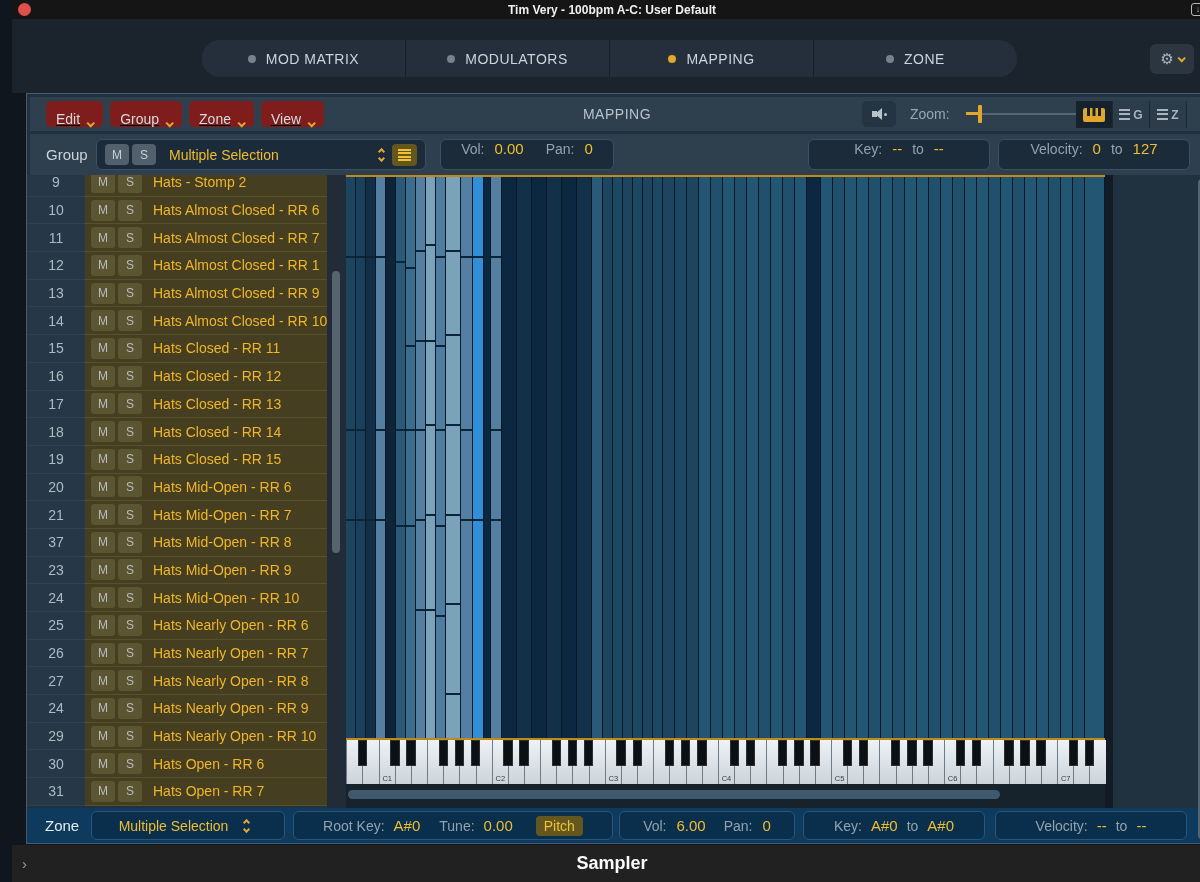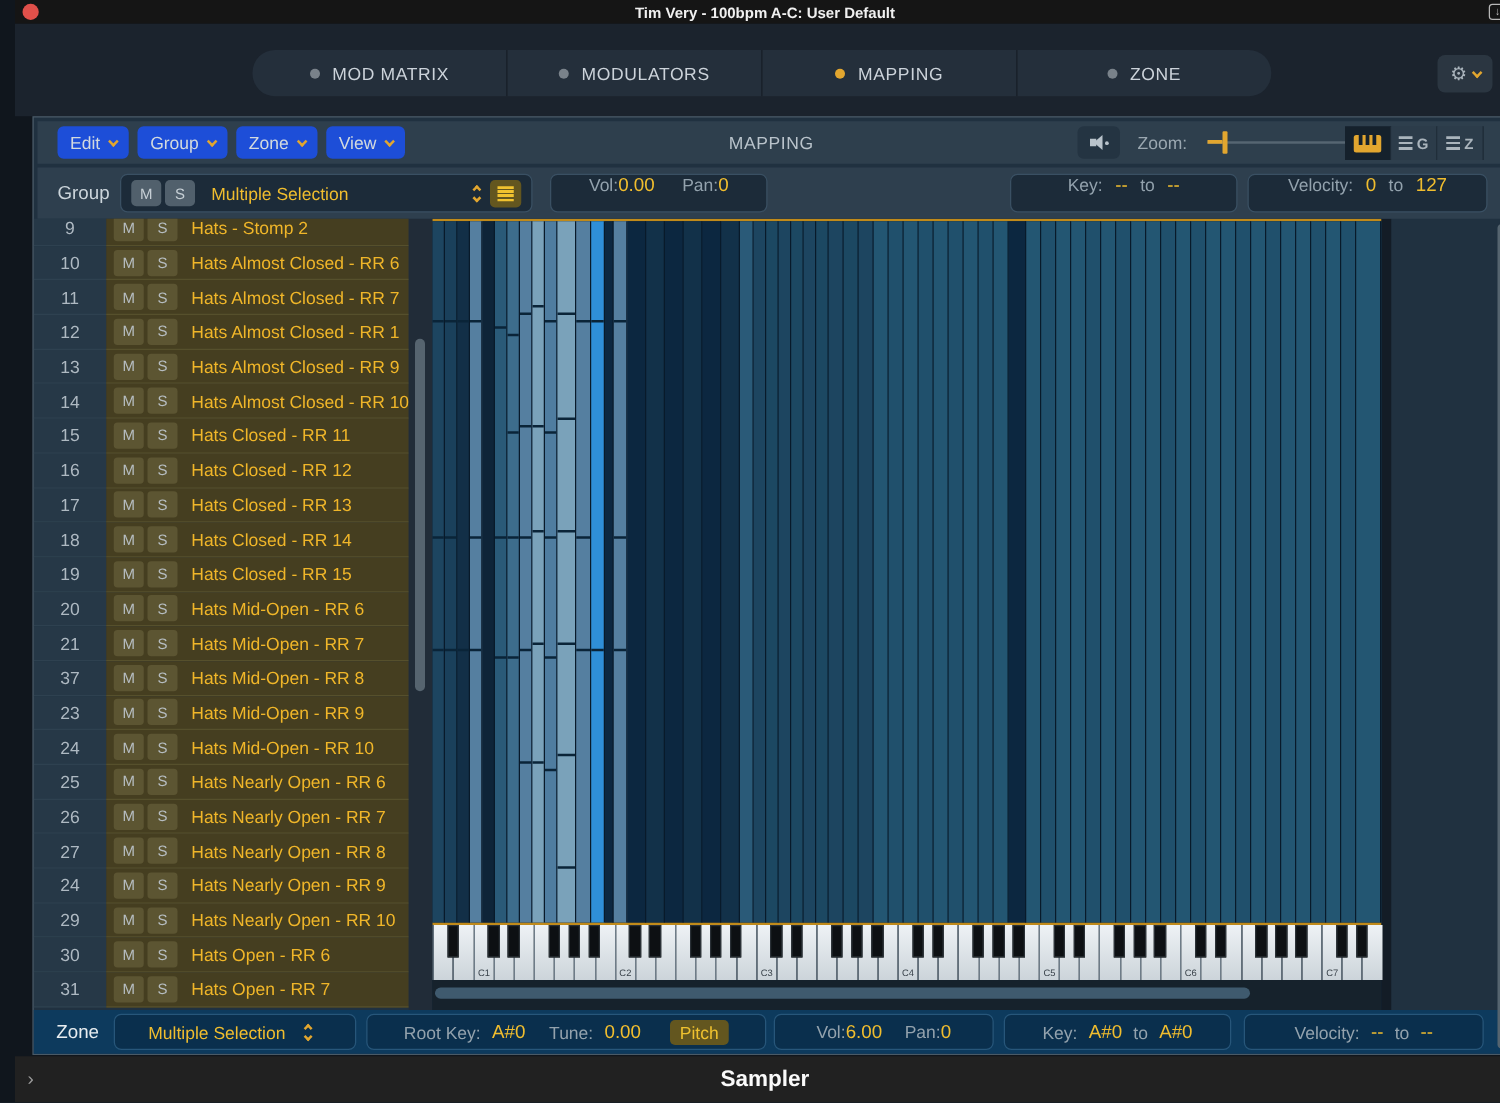--- a/index.html
+++ b/index.html
@@ -35,22 +35,22 @@
   .chev { display:inline-block; width:6px; height:6px; border-right:2px solid #e2a62f;
     border-bottom:2px solid #e2a62f; transform:rotate(45deg) translateY(-1px); }
 
   
   #panel { left:14px; top:93px; width:1182px; height:751px; background:#203140;
     border:1px solid #4a5a66; }
 
   
   #toolbar { position:absolute; left:3px; top:3px; width:1174px; height:34px;
     background:#2e3f4d; display:flex; align-items:center; }
-  .menu-btn { height:26px; background:#1d4ed8; border-radius:5px; display:flex;
-    align-items:center; gap:7px; padding:0 10px; margin-right:7px; }
+  .menu-btn { height:26px; background:#7f1d1d; border-radius:5px; display:flex;
+    align-items:flex-end; gap:7px; padding:0 10px; margin-right:7px;text-decoration:underline; }
   .menu-btn .lbl { color:#d3dade; font-size:14px; }
   #menus { display:flex; margin-left:16px; }
   #tbar-title { position:absolute; left:0; right:0; text-align:center;
     color:#b9c3cb; font-size:14px; letter-spacing:0.5px; pointer-events:none; }
   #spk-btn { position:absolute; left:832px; top:4px; width:34px; height:26px;
     background:#243442; border-radius:5px; display:flex; align-items:center; justify-content:center; }
   .spk { position:relative; width:14px; height:12px; }
   .spk .box { position:absolute; left:0; top:3px; width:5px; height:6px; background:#b9c3cb; }
   .spk .cone { position:absolute; left:3px; top:0; width:0; height:0;
     border-top:6px solid transparent; border-bottom:6px solid transparent; border-right:7px solid #b9c3cb; }
@@ -81,21 +81,21 @@
     font-size:12px; display:flex; align-items:center; justify-content:center; margin-right:3px; }
   #gsel-name { color:#f0bd2e; font-size:14px; margin-left:10px; flex:1; }
   .updown { display:flex; flex-direction:column; gap:2px; margin:0 8px; }
   .updown i { width:5px; height:5px; border-style:solid; border-color:#e2a62f; display:block; }
   .updown .u { border-width:0 2px 2px 0; transform:rotate(-135deg); }
   .updown .dn { border-width:0 2px 2px 0; transform:rotate(45deg); }
   #burger { width:25px; height:22px; background:#63561f; border-radius:4px;
     display:flex; align-items:center; justify-content:center; }
   #burger .ic { width:13px; height:12px;
     background:linear-gradient(#f0c22f 0 2px,transparent 2px 3.3px,#f0c22f 3.3px 5.3px,transparent 5.3px 6.6px,#f0c22f 6.6px 8.6px,transparent 8.6px 10px,#f0c22f 10px 12px); }
-  .kv { display:flex; align-items:baseline; gap:0; }
+  .kv { display:flex; align-items:baseline; gap:10px; }
   .kv .k { color:#93a2ad; font-size:14px; }
   .kv .v { color:#f0bd2e; font-size:15px; }
   #gvol-box { position:absolute; left:410px; width:174px; justify-content:center; gap:22px; }
   #gout-box { position:absolute; left:590px; width:182px; justify-content:center; gap:8px; }
   #gkey-box { position:absolute; left:778px; width:182px; justify-content:center; gap:10px; }
   #gvel-box { position:absolute; left:968px; width:192px; justify-content:center; gap:10px; }
 
   
   #content { position:absolute; left:0; top:81px; width:1180px; height:633px; overflow:hidden; display:flex; }
   #listgutter { width:19px; background:#212c38; position:relative; }

